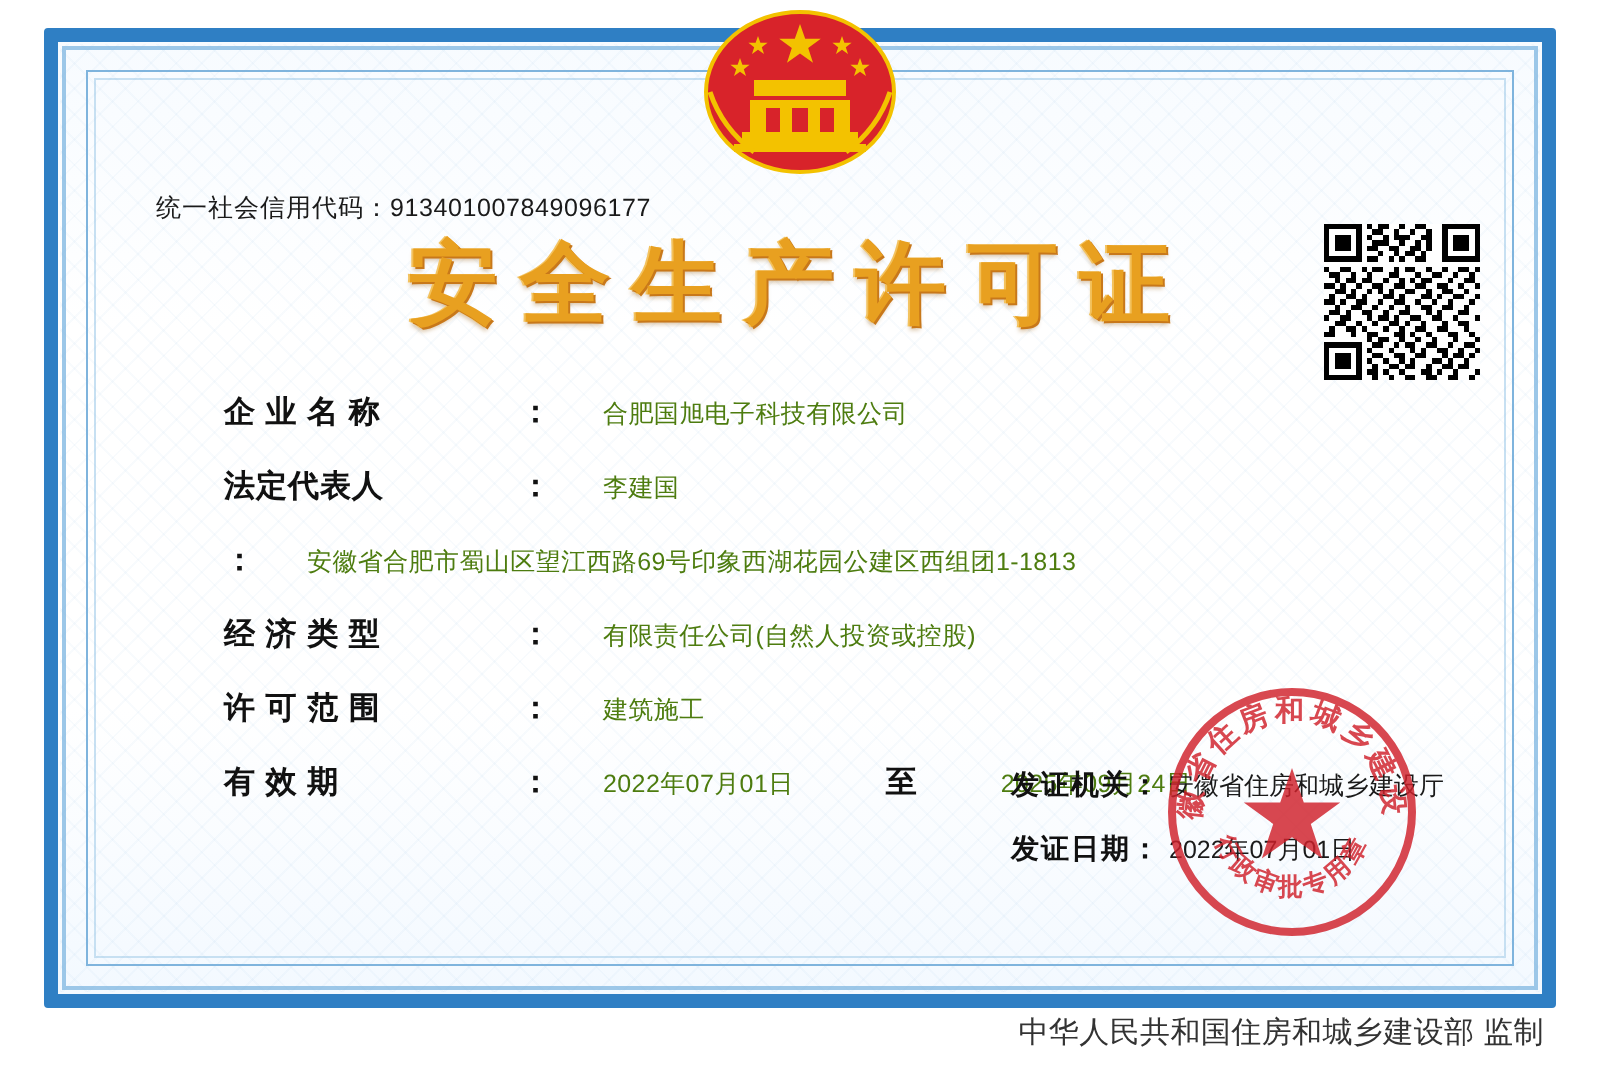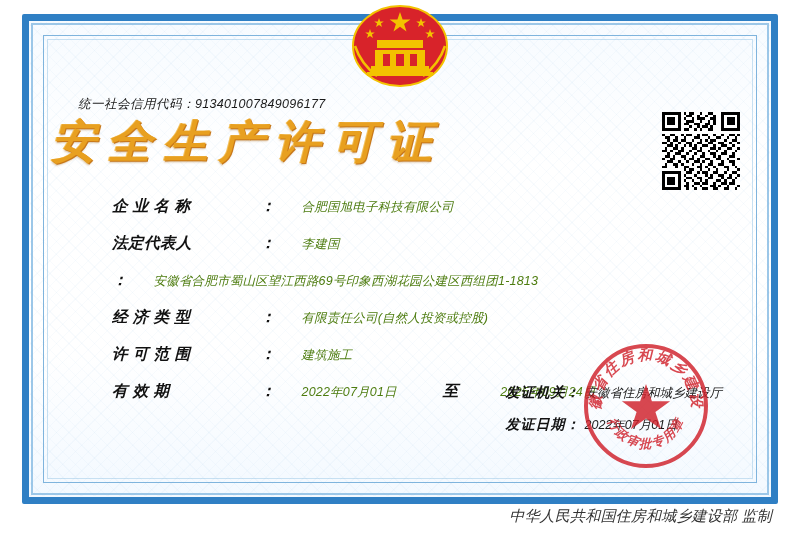--- a/index.html
+++ b/index.html
@@ -13,21 +13,20 @@
     font-family: "Liberation Sans", sans-serif;
     overflow: hidden;
   }
 
   #cert {
     position: relative;
     width: 800px;
     height: 534px;
     background: #ffffff;
     box-sizing: border-box;
-    font-style: italic;
   }
 
   
   .border-outer {
     position: absolute;
     left: 22px;
     top: 14px;
     right: 22px;
     bottom: 30px;
     border: 7px solid #2f7fc4;
@@ -93,32 +92,31 @@
   }
   .credit-code .label { letter-spacing: 0.5px; }
   .credit-code .value { font-family: "Liberation Sans", sans-serif; }
 
   
   .main-title {
     position: absolute;
     left: 0;
     right: 0;
     top: 112px;
+    text-align: center;
     font-family: "DejaVu Sans", "Liberation Sans", sans-serif;
     font-size: 45px;
     font-weight: bold;
     letter-spacing: 11px;
     color: #e8a020;
     text-shadow:
       1px 1px 0 #c8781a,
       -1px 0 0 #f3c25e,
       0 2px 2px rgba(150,90,10,0.35);
-    padding-left: 11px;
     z-index: 4;
-    margin-left: 40px;
   }
 
   
   .qr {
     position: absolute;
     right: 60px;
     top: 112px;
     width: 78px;
     height: 78px;
     background: #ffffff;

